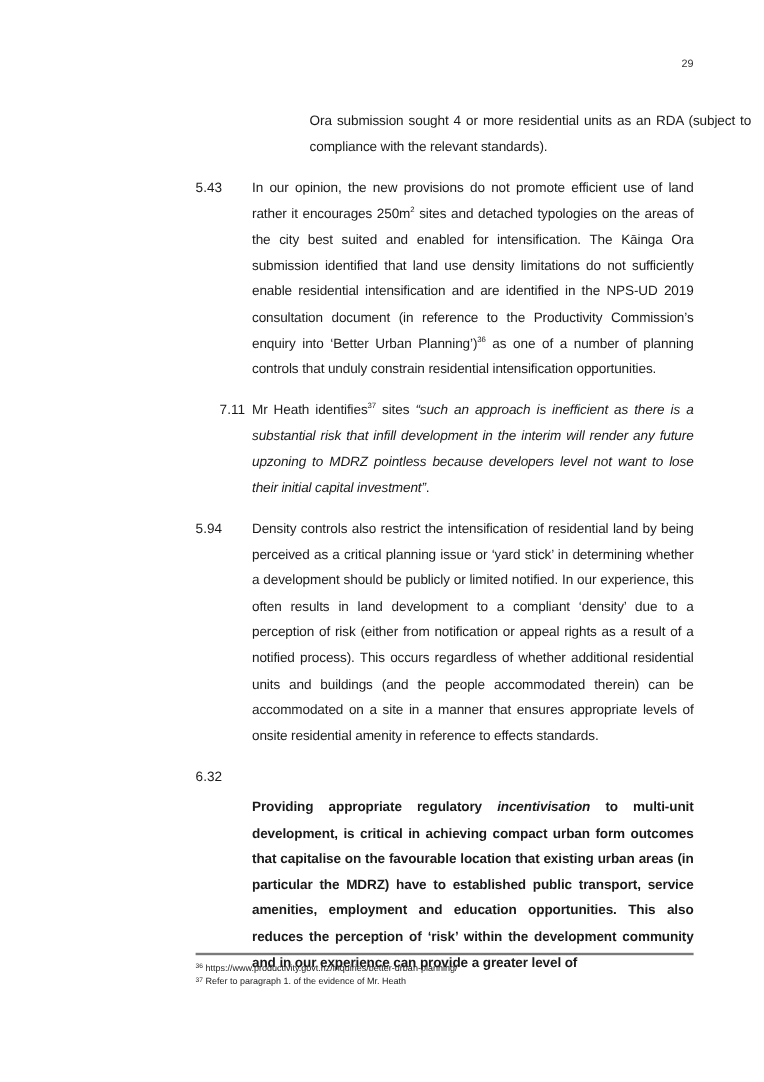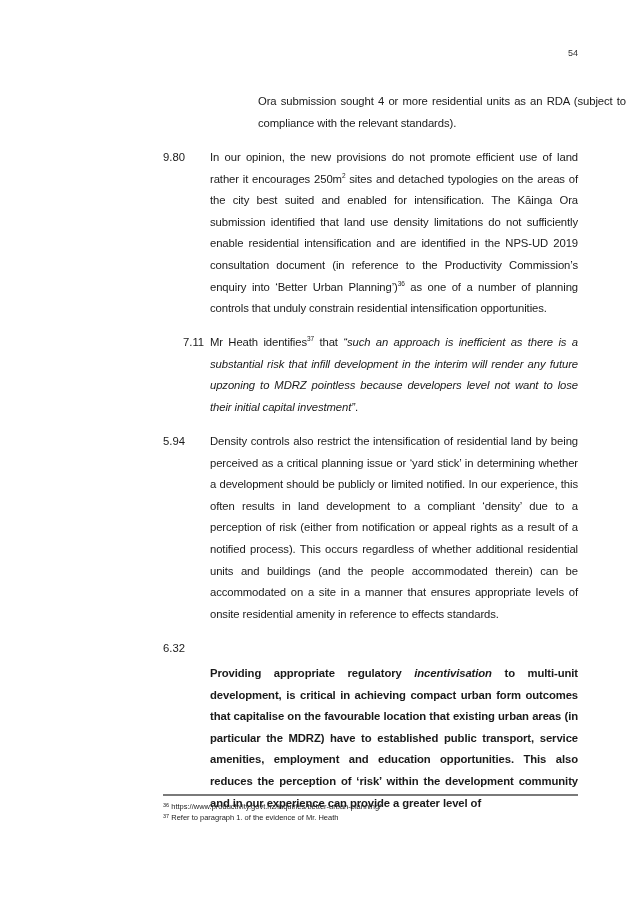--- a/index.html
+++ b/index.html
@@ -25,34 +25,34 @@
       background: #7a7a7a;
     }
     .footnotes {
       position: absolute; left: 163px; top: 801px; font-size: 7.5px; line-height: 11px; color: #222;
     }
     .footnotes sup { font-size: 5.5px; vertical-align: 2px; }
   </style>
 </head>
 <body>
 
-<div class="page-number">54</div>
+<div class="page-number">29</div>
 
 <div class="para-text" style="top:91px;margin-left:48px;">
   <span>Ora submission sought 4 or more residential units as an RDA (subject to compliance with the relevant standards).</span>
 </div>
 
-<div class="para-num" style="top:147px;">9.80</div>
+<div class="para-num" style="top:147px;">5.43</div>
 <div class="para-text" style="top:147px;">
   <span>In our opinion, the new provisions do not promote efficient use of land rather it encourages 250m</span><sup>2</sup><span> sites and detached typologies on the areas of the city best suited and enabled for intensification.  The Kāinga Ora submission identified that land use density limitations do not sufficiently enable residential intensification and are identified in the NPS-UD 2019 consultation document (in reference to the Productivity Commission’s enquiry into ‘Better Urban Planning’)</span><sup>36</sup><span> as one of a number of planning controls that unduly constrain residential intensification opportunities.</span>
 </div>
 
 <div class="para-num" style="top:332px;margin-left:20px;">7.11</div>
 <div class="para-text" style="top:332px;">
-  <span>Mr Heath identifies</span><sup>37</sup><span> that </span><em>“such an approach is inefficient as there is a substantial risk that infill development in the interim will render any future upzoning to MDRZ pointless because developers level not want to lose their initial capital investment”</em><span>.</span>
+  <span>Mr Heath identifies</span><sup>37</sup><span> sites </span><em>“such an approach is inefficient as there is a substantial risk that infill development in the interim will render any future upzoning to MDRZ pointless because developers level not want to lose their initial capital investment”</em><span>.</span>
 </div>
 
 <div class="para-num" style="top:431px;">5.94</div>
 <div class="para-text" style="top:431px;">
   <span>Density controls also restrict the intensification of residential land by being perceived as a critical planning issue or ‘yard stick’ in determining whether a development should be publicly or limited notified. In our experience, this often results in land development to a compliant ‘density’ due to a perception of risk (either from notification or appeal rights as a result of a notified process). This occurs regardless of whether additional residential units and buildings (and the people accommodated therein) can be accommodated on a site in a manner that ensures appropriate levels of onsite residential amenity in reference to effects standards.</span>
 </div>
 
 <div class="para-num" style="top:638px;">6.32</div>
 <div class="para-text" style="top:663px;font-weight:bold;">
   <span>Providing appropriate regulatory </span><em>incentivisation</em><span> to multi-unit development, is critical in achieving compact urban form outcomes that capitalise on the favourable location that existing urban areas (in particular the MDRZ) have to established public transport, service amenities, employment and education opportunities. This also reduces the perception of ‘risk’ within the development community and in our experience can provide a greater level of</span>

